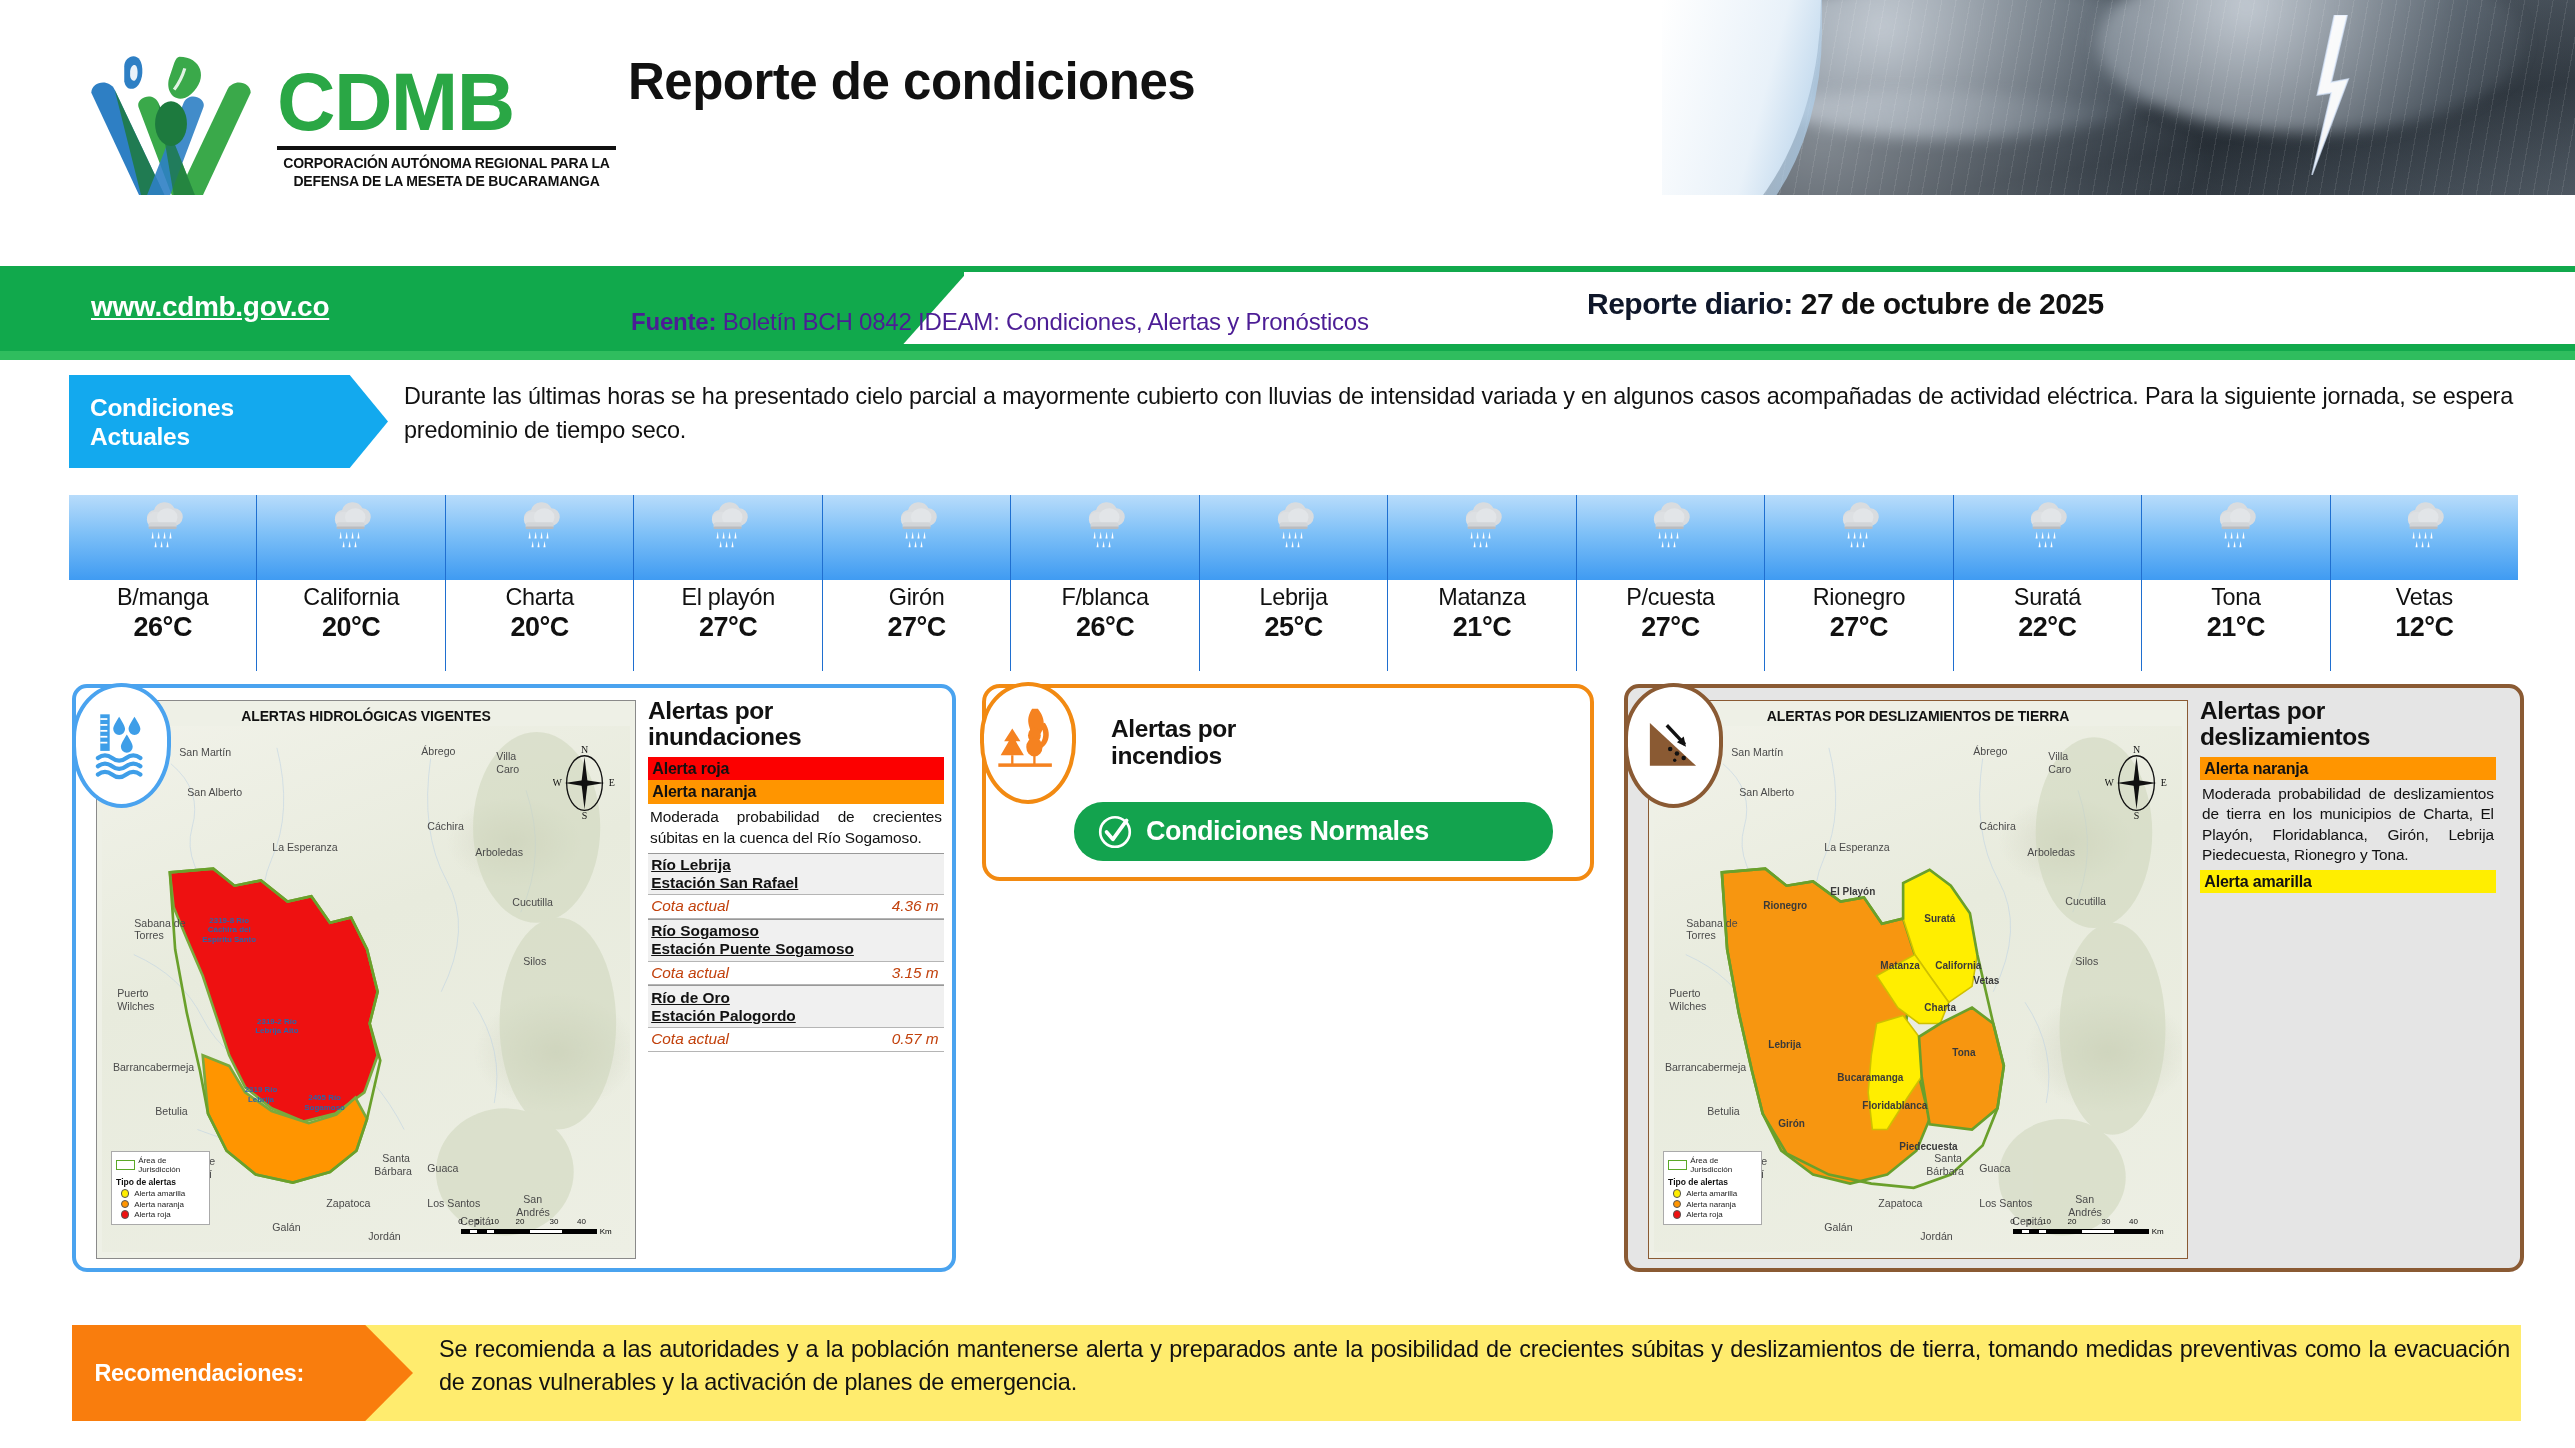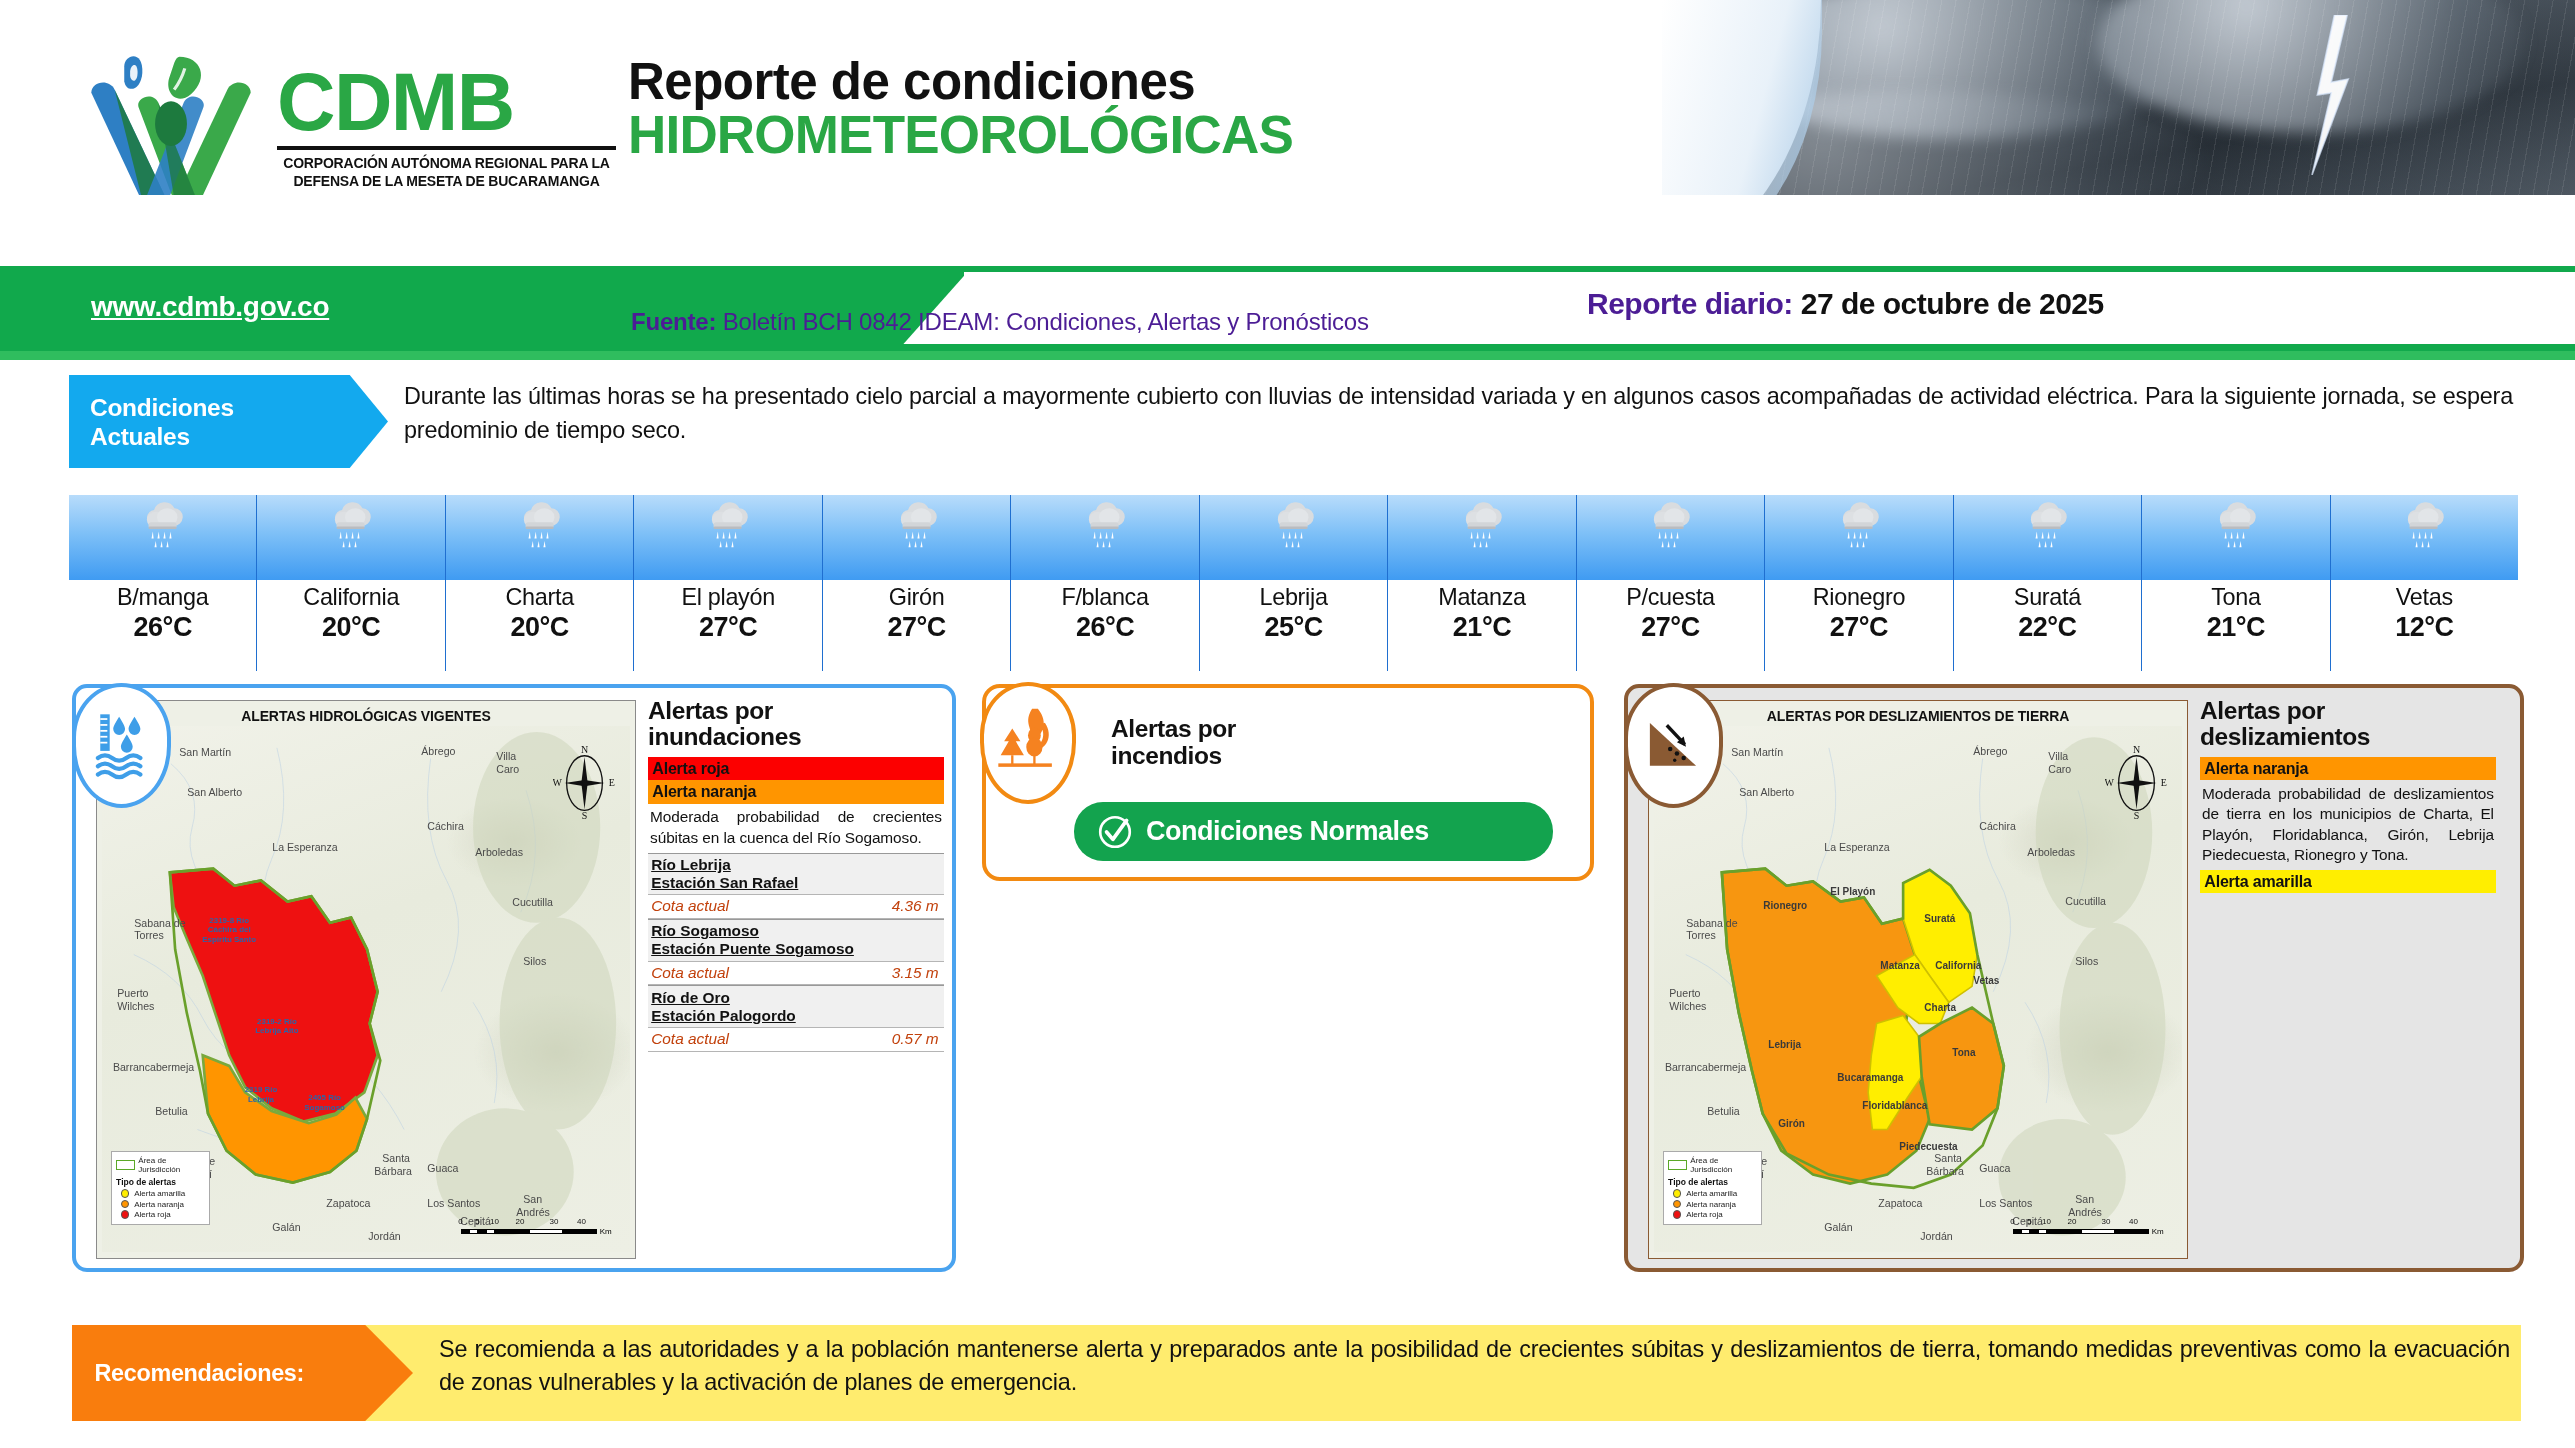--- a/index.html
+++ b/index.html
@@ -96,21 +96,21 @@
   }
   .gb-source {
     position:absolute; left:631px; top:42px;
     font-size:24px; color:#4c1d95; letter-spacing:-0.2px;
   }
   .gb-source b { font-weight:bold; }
   .gb-date {
     position:absolute; left:1587px; top:21px;
     font-size:30px; font-weight:bold; letter-spacing:-0.5px;
   }
-  .gb-date .lbl { color:#4c1d95; }
+  .gb-date .lbl { color:#0f172a; }
   .gb-date .val { color:#111; }
   .greenline { position:absolute; left:0; top:351px; width:2576px; height:8.5px; background:#2fbd5e; }
 
   
   .cond {
     position:absolute; left:69px; top:375px; width:2449px; height:96px;
   }
   .cond-tag {
     position:absolute; left:0; top:0; width:319px; height:93px;
     background:#13a9ee;
@@ -310,21 +310,20 @@
     <div class="logo-text">
       <div class="logo-cdmb">CDMB</div>
       <div class="logo-rule"></div>
       <div class="logo-sub">CORPORACIÓN AUTÓNOMA REGIONAL PARA LA</div>
       <div class="logo-sub">DEFENSA DE LA MESETA DE BUCARAMANGA</div>
     </div>
   </div>
 
   <div class="title-wrap">
     <div class="title-1">Reporte de condiciones</div>
-    <div class="title-2">HIDROMETEOROLÓGICAS</div>
   </div>
 </div>
 
 <div class="greenbar">
   <div class="greenbar-white"></div>
   <a class="gb-url" href="#">www.cdmb.gov.co</a>
   <div class="gb-source">
     <b>Fuente:</b>
     <span>Boletín BCH 0842 IDEAM: Condiciones, Alertas y Pronósticos</span>
   </div>

